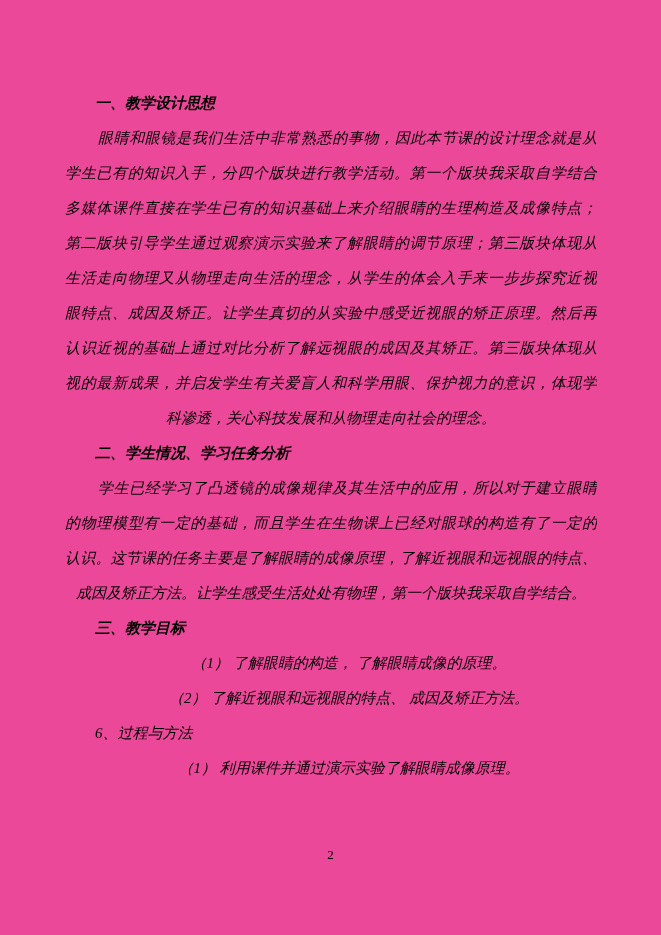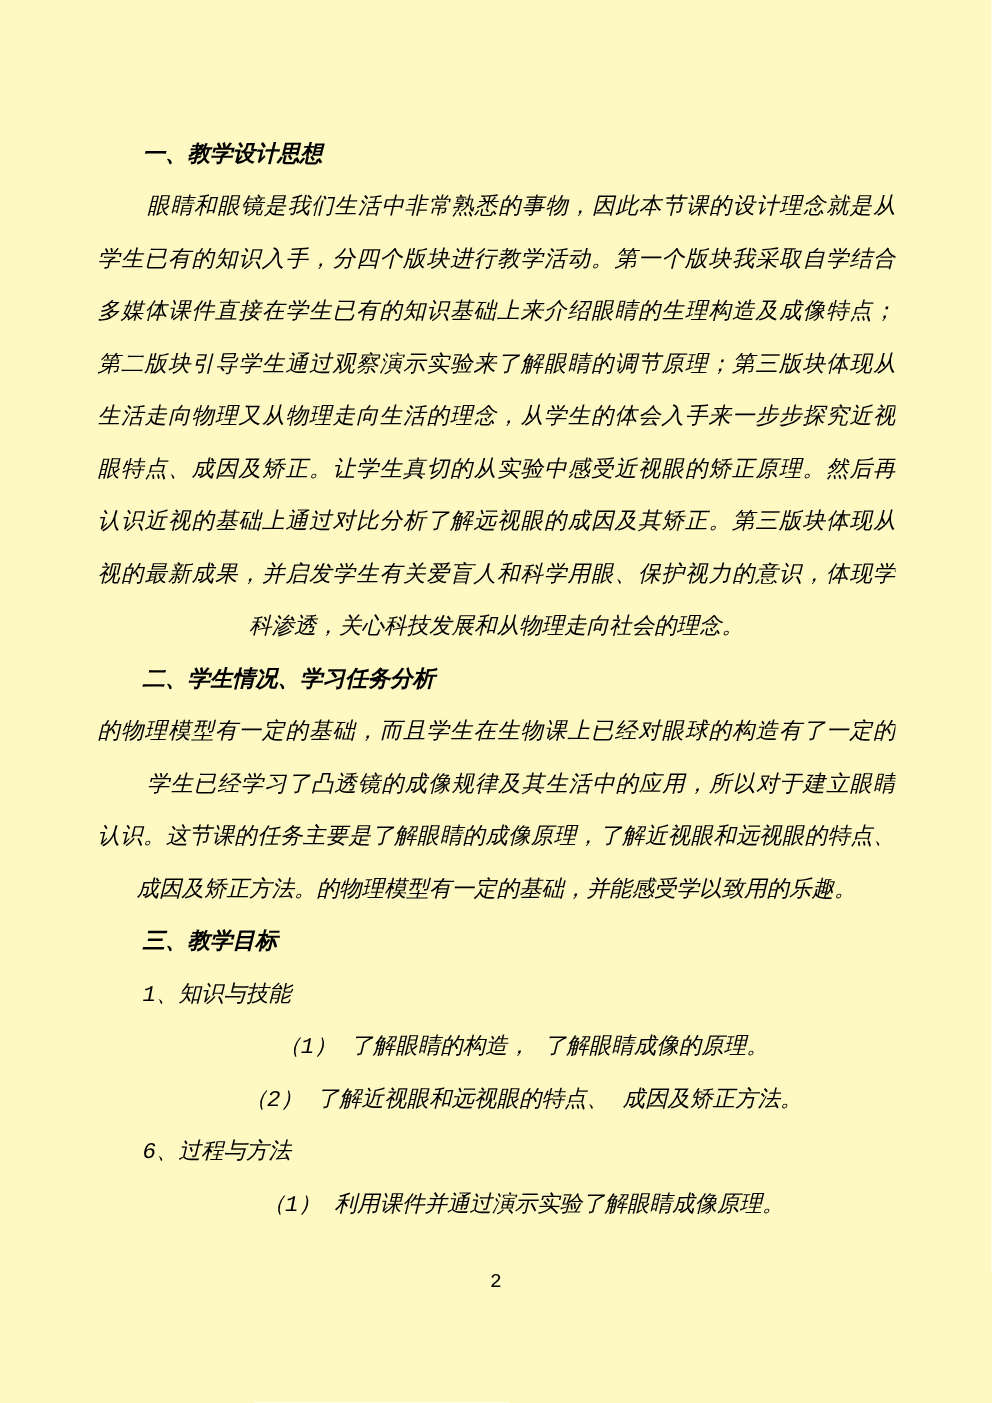--- a/index.html
+++ b/index.html
@@ -4,23 +4,23 @@
 <style>
   html, body {
     margin: 0;
     padding: 0;
     background: #ffffff;
   }
   .page {
     position: relative;
     width: 661px;
     height: 935px;
-    background: #fef9c3;
+    background: #ec4899;
     color: #000000;
-    font-family: Liberation Mono, monospace;
+    font-family: Liberation Serif, serif;
     overflow: hidden;
   }
   .content {
     position: absolute;
     top: 86px;
     left: 65px;
     width: 532px;
   }
   .line {
     height: 35px;
@@ -74,26 +74,25 @@
       <div class="line first">眼睛和眼镜是我们生活中非常熟悉的事物，因此本节课的设计理念就是从</div>
       <div class="line fill">学生已有的知识入手，分四个版块进行教学活动。第一个版块我采取自学结合</div>
       <div class="line fill">多媒体课件直接在学生已有的知识基础上来介绍眼睛的生理构造及成像特点；</div>
       <div class="line fill">第二版块引导学生通过观察演示实验来了解眼睛的调节原理；第三版块体现从</div>
       <div class="line fill">生活走向物理又从物理走向生活的理念，从学生的体会入手来一步步探究近视</div>
       <div class="line fill">眼特点、成因及矫正。让学生真切的从实验中感受近视眼的矫正原理。然后再</div>
       <div class="line fill">认识近视的基础上通过对比分析了解远视眼的成因及其矫正。第三版块体现从</div>
       <div class="line fill">视的最新成果，并启发学生有关爱盲人和科学用眼、保护视力的意识，体现学</div>
       <div class="line plain">科渗透，关心科技发展和从物理走向社会的理念。</div>
       <div class="line heading">二、学生情况、学习任务分析</div>
+      <div class="line first">学生已经学习了凸透镜的成像规律及其生活中的应用，所以对于建立眼睛</div>
       <div class="line fill">的物理模型有一定的基础，而且学生在生物课上已经对眼球的构造有了一定的</div>
-      <div class="line first">学生已经学习了凸透镜的成像规律及其生活中的应用，所以对于建立眼睛</div>
       <div class="line fill">认识。这节课的任务主要是了解眼睛的成像原理，了解近视眼和远视眼的特点、</div>
-      <div class="line plain">成因及矫正方法。的物理模型有一定的基础，并能感受学以致用的乐趣。</div>
+      <div class="line plain">成因及矫正方法。让学生感受生活处处有物理，第一个版块我采取自学结合。</div>
       <div class="line heading">三、教学目标</div>
-      <div class="line item">1、知识与技能</div>
       <div class="line subitem">（1） 了解眼睛的构造， 了解眼睛成像的原理。</div>
       <div class="line subitem">（2） 了解近视眼和远视眼的特点、 成因及矫正方法。</div>
       <div class="line item">6、过程与方法</div>
       <div class="line subitem">（1） 利用课件并通过演示实验了解眼睛成像原理。</div>
     </div>
   <div class="footer">
     <span>2</span>
   </div>
 </div>
 

